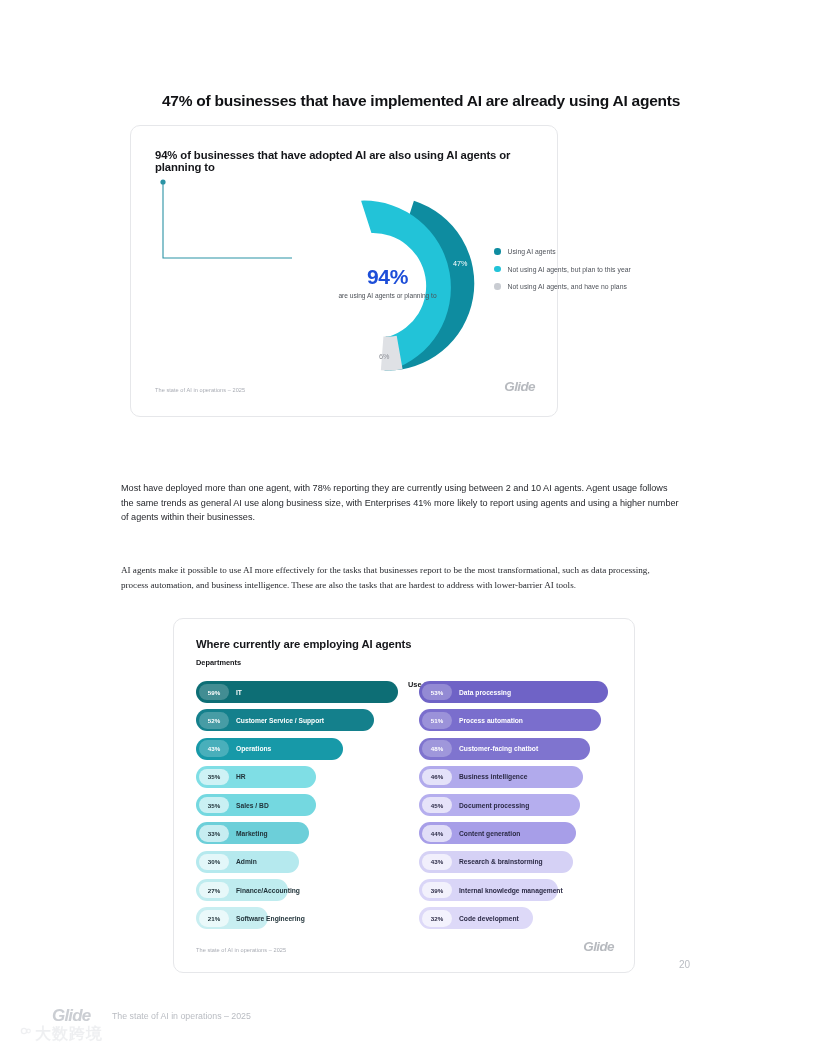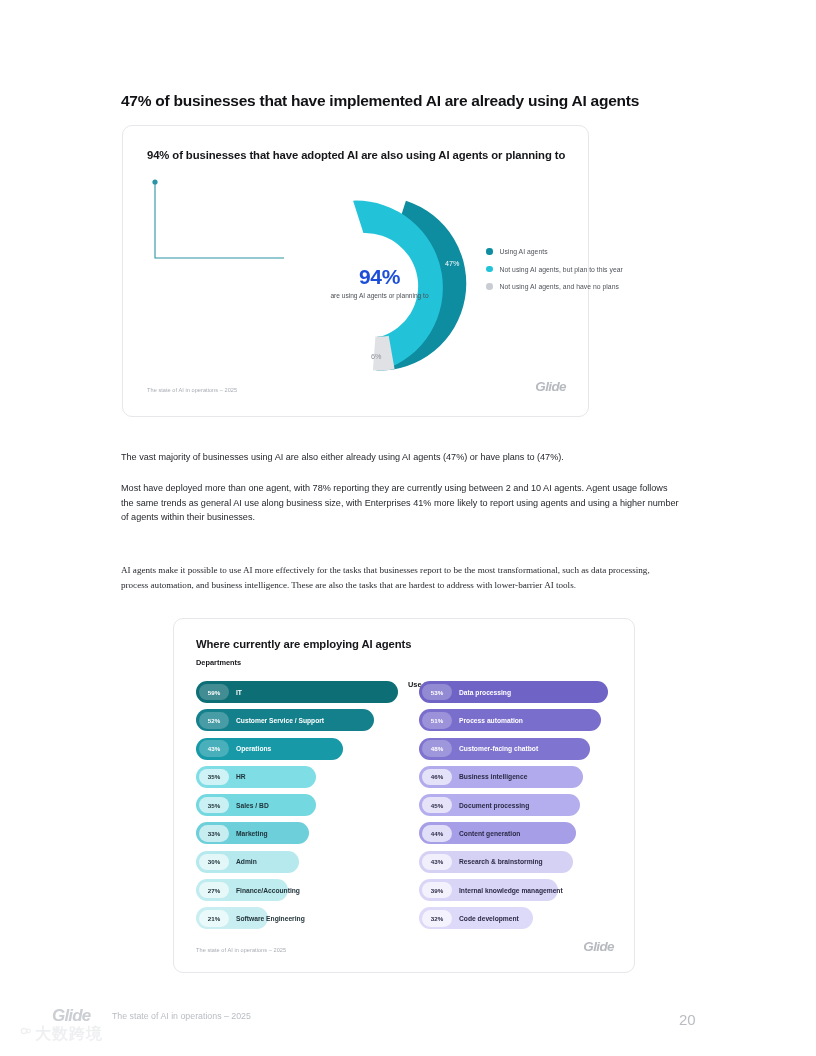--- a/index.html
+++ b/index.html
@@ -22,33 +22,34 @@
   
   .headline {
     position: absolute;
     left: 121px;
     top: 92px;
     width: 600px;
     font-size: 15.5px;
     font-weight: bold;
     letter-spacing: -0.25px;
     color: #111215;
+    text-align: center;
   }
 
   
   .card {
     position: absolute;
     background: #fff;
     border: 1px solid #e6e7ea;
     border-radius: 10px;
   }
   #card-donut {
-    left: 122px;
+    left: 130px;
     top: 125px;
-    width: 467px;
+    width: 428px;
     height: 292px;
     padding-left: 8px;
   }
   .card-title {
     position: absolute;
     font-size: 11.3px;
     font-weight: bold;
     color: #15161a;
     letter-spacing: -0.1px;
   }
@@ -235,22 +236,22 @@
   .pg-note {
     position: absolute;
     left: 112px;
     top: 1011px;
     font-size: 8.8px;
     color: #b9bcc2;
   }
   .pg-num {
     position: absolute;
     left: 679px;
-    top: 1011px;
-    font-size: 15px;
+    top: 959px;
+    font-size: 10px;
     color: #b9bcc2;
   }
 
   
   .watermark {
     position: absolute;
     left: 6px;
     top: 1024px;
     display: flex;
     align-items: center;
@@ -316,21 +317,20 @@
       <div class="legend-row">
         <span class="legend-dot" style="background:#c9ccd2"></span>
         <span class="legend-text">Not using AI agents, and have no plans</span>
       </div>
     </div>
 
     <div class="card-footer-note" id="donut-note">The state of AI in operations – 2025</div>
     <div class="card-footer-logo" id="donut-logo">Glide</div>
   </div>
 
-  <div class="para" id="para-1">The vast majority of businesses using AI are also either already using AI agents (47%) or have plans to (47%).</div>
   <div class="para" id="para-2">Most have deployed more than one agent, with 78% reporting they are currently using between 2 and 10 AI agents. Agent usage follows the same trends as general AI use along business size, with Enterprises 41% more likely to report using agents and using a higher number of agents within their businesses.</div>
   <div class="para" id="para-3">AI agents make it possible to use AI more effectively for the tasks that businesses report to be the most transformational, such as data processing, process automation, and business intelligence. These are also the tasks that are hardest to address with lower-barrier AI tools.</div>
 
   <div class="card" id="card-bars">
 
     <div class="card-title" id="bars-title">Where currently are employing AI agents</div>
 
     <div class="col-heading" id="head-dept">Departments</div>
     <div class="col-heading" id="head-uc">Use Cases</div>
 

